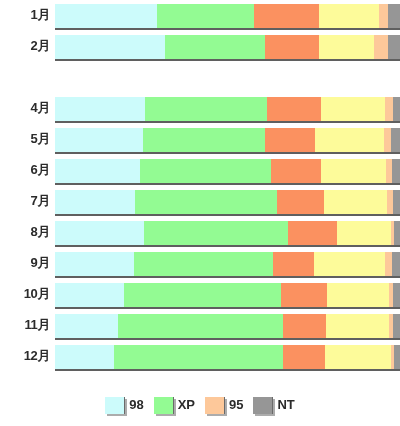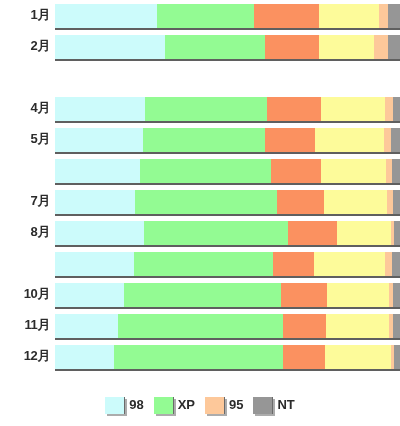--- a/index.html
+++ b/index.html
@@ -134,20 +134,21 @@
           <div class="seg s98" style="width: 25.4%; background: rgb(204, 251, 251);"></div>
           <div class="seg sxp" style="width: 35.4%; background: rgb(147, 251, 147);"></div>
           <div class="seg sme" style="width: 14.4%; background: rgb(251, 145, 96);"></div>
           <div class="seg s2000" style="width: 19.9%; background: rgb(253, 251, 154);"></div>
           <div class="seg s95" style="width: 2%; background: rgb(253, 200, 154);"></div>
           <div class="seg snt" style="width: 2.9%; background: rgb(150, 150, 150);"></div>
         </div>
         <div class="row-underline"></div>
       </div>
       <div class="bar-row" style="top: 157px;">
+        <div class="row-label">6月</div>
         <div class="bar-track">
           <div class="seg s98" style="width: 24.5%; background: rgb(204, 251, 251);"></div>
           <div class="seg sxp" style="width: 38%; background: rgb(147, 251, 147);"></div>
           <div class="seg sme" style="width: 14.4%; background: rgb(251, 145, 96);"></div>
           <div class="seg s2000" style="width: 18.7%; background: rgb(253, 251, 154);"></div>
           <div class="seg s95" style="width: 1.7%; background: rgb(253, 200, 154);"></div>
           <div class="seg snt" style="width: 2.7%; background: rgb(150, 150, 150);"></div>
         </div>
         <div class="row-underline"></div>
       </div>
@@ -169,20 +170,21 @@
           <div class="seg s98" style="width: 25.6%; background: rgb(204, 251, 251);"></div>
           <div class="seg sxp" style="width: 41.8%; background: rgb(147, 251, 147);"></div>
           <div class="seg sme" style="width: 14.1%; background: rgb(251, 145, 96);"></div>
           <div class="seg s2000" style="width: 15.6%; background: rgb(253, 251, 154);"></div>
           <div class="seg s95" style="width: 0.9%; background: rgb(253, 200, 154);"></div>
           <div class="seg snt" style="width: 2%; background: rgb(150, 150, 150);"></div>
         </div>
         <div class="row-underline"></div>
       </div>
       <div class="bar-row" style="top: 250px;">
+        <div class="row-label">9月</div>
         <div class="bar-track">
           <div class="seg s98" style="width: 22.8%; background: rgb(204, 251, 251);"></div>
           <div class="seg sxp" style="width: 40.3%; background: rgb(147, 251, 147);"></div>
           <div class="seg sme" style="width: 11.8%; background: rgb(251, 145, 96);"></div>
           <div class="seg s2000" style="width: 20.5%; background: rgb(253, 251, 154);"></div>
           <div class="seg s95" style="width: 2%; background: rgb(253, 200, 154);"></div>
           <div class="seg snt" style="width: 2.6%; background: rgb(150, 150, 150);"></div>
         </div>
         <div class="row-underline"></div>
       </div>

